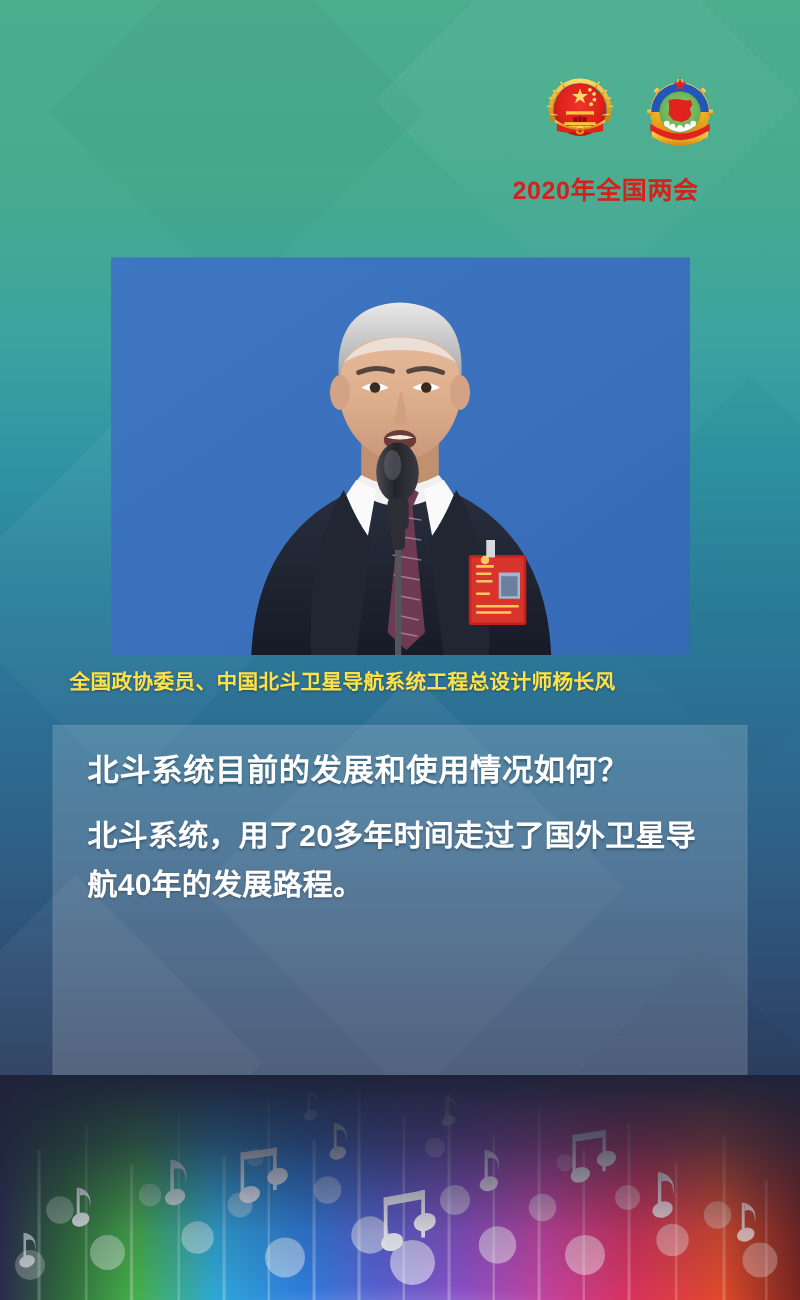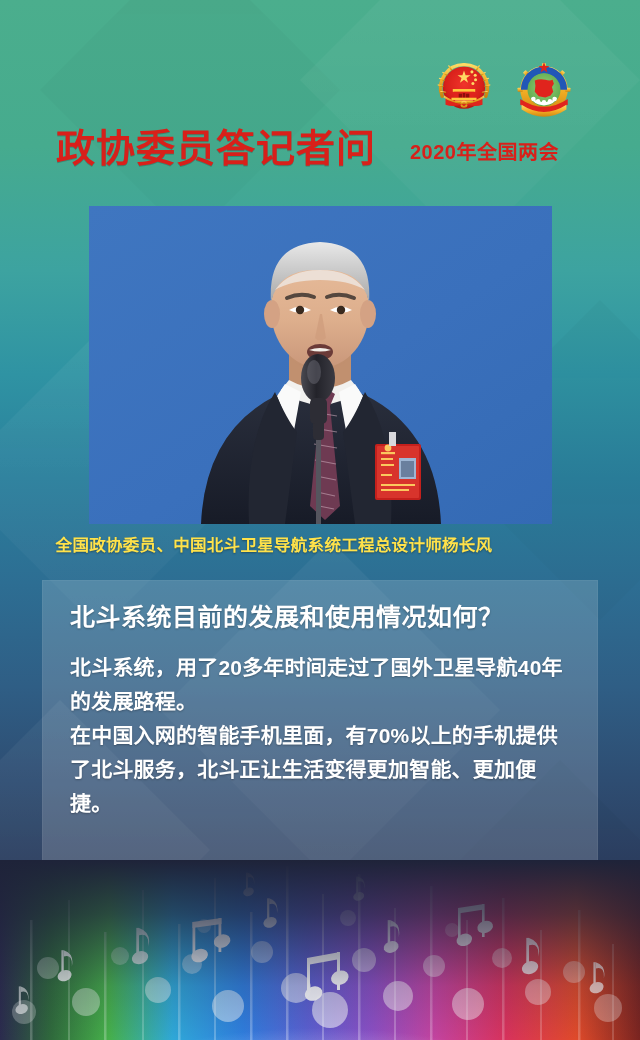--- a/index.html
+++ b/index.html
@@ -127,21 +127,21 @@
     font-size: 25px;
     font-weight: 700;
     color: #ffffff;
     letter-spacing: .5px;
     line-height: 1.25;
     margin: 0 0 18px 0;
     text-shadow: 0 1px 2px rgba(0,0,0,.3);
     white-space: nowrap;
   }
   .qa-body {
-    font-size: 21px;
+    font-size: 24px;
     font-weight: 700;
     color: #ffffff;
     line-height: 1.62;
     letter-spacing: .2px;
     text-shadow: 0 1px 2px rgba(0,0,0,.28);
   }
   .qa-body p { margin: 0; }
 
   
   .music-footer {
@@ -177,21 +177,20 @@
       <polygon points="100,330 250,480 100,630 -50,480" fill="url(#dimFade)"></polygon>
       <polygon points="600,300 760,460 600,620 440,460" fill="url(#dimDark)"></polygon>
       <polygon points="330,540 500,710 330,880 160,710" fill="url(#dimFade)"></polygon>
       <polygon points="60,700 210,850 60,1000 -90,850" fill="url(#dimFade)"></polygon>
       <polygon points="560,760 700,900 560,1040 420,900" fill="url(#dimDark)"></polygon>
     </g>
   </svg>
 
   <div class="header">
 
-    <div class="poster-title">政协委员答记者问</div>
 
     <div class="emblems">
 
       <svg class="emblem" viewBox="0 0 100 100" aria-hidden="true">
         <defs>
           <radialGradient id="neRed" cx="50%" cy="42%" r="62%">
             <stop offset="0%" stop-color="#f0342b"></stop>
             <stop offset="70%" stop-color="#d8201a"></stop>
             <stop offset="100%" stop-color="#a8130f"></stop>
           </radialGradient>
@@ -403,21 +402,20 @@
     </svg>
   </div>
 
   <div class="photo-caption">全国政协委员、中国北斗卫星导航系统工程总设计师杨长风</div>
 
   <div class="qa-panel">
     <div class="qa-inner">
       <div class="qa-question">北斗系统目前的发展和使用情况如何？</div>
       <div class="qa-body">
         <p>北斗系统，用了20多年时间走过了国外卫星导航40年的发展路程。</p>
-        <p>在中国入网的智能手机里面，有70%以上的手机提供了北斗服务，北斗正让生活变得更加智能、更加便捷。</p>
       </div>
     </div>
   </div>
 
   <div class="music-footer">
     <svg class="music-svg" viewBox="0 0 640 180" preserveAspectRatio="none" aria-hidden="true">
       <defs>
         <linearGradient id="rainbow" x1="0" y1="0" x2="1" y2="0">
           <stop offset="0%" stop-color="#2b2b4e"></stop>
           <stop offset="8%" stop-color="#2f6a3c"></stop>

